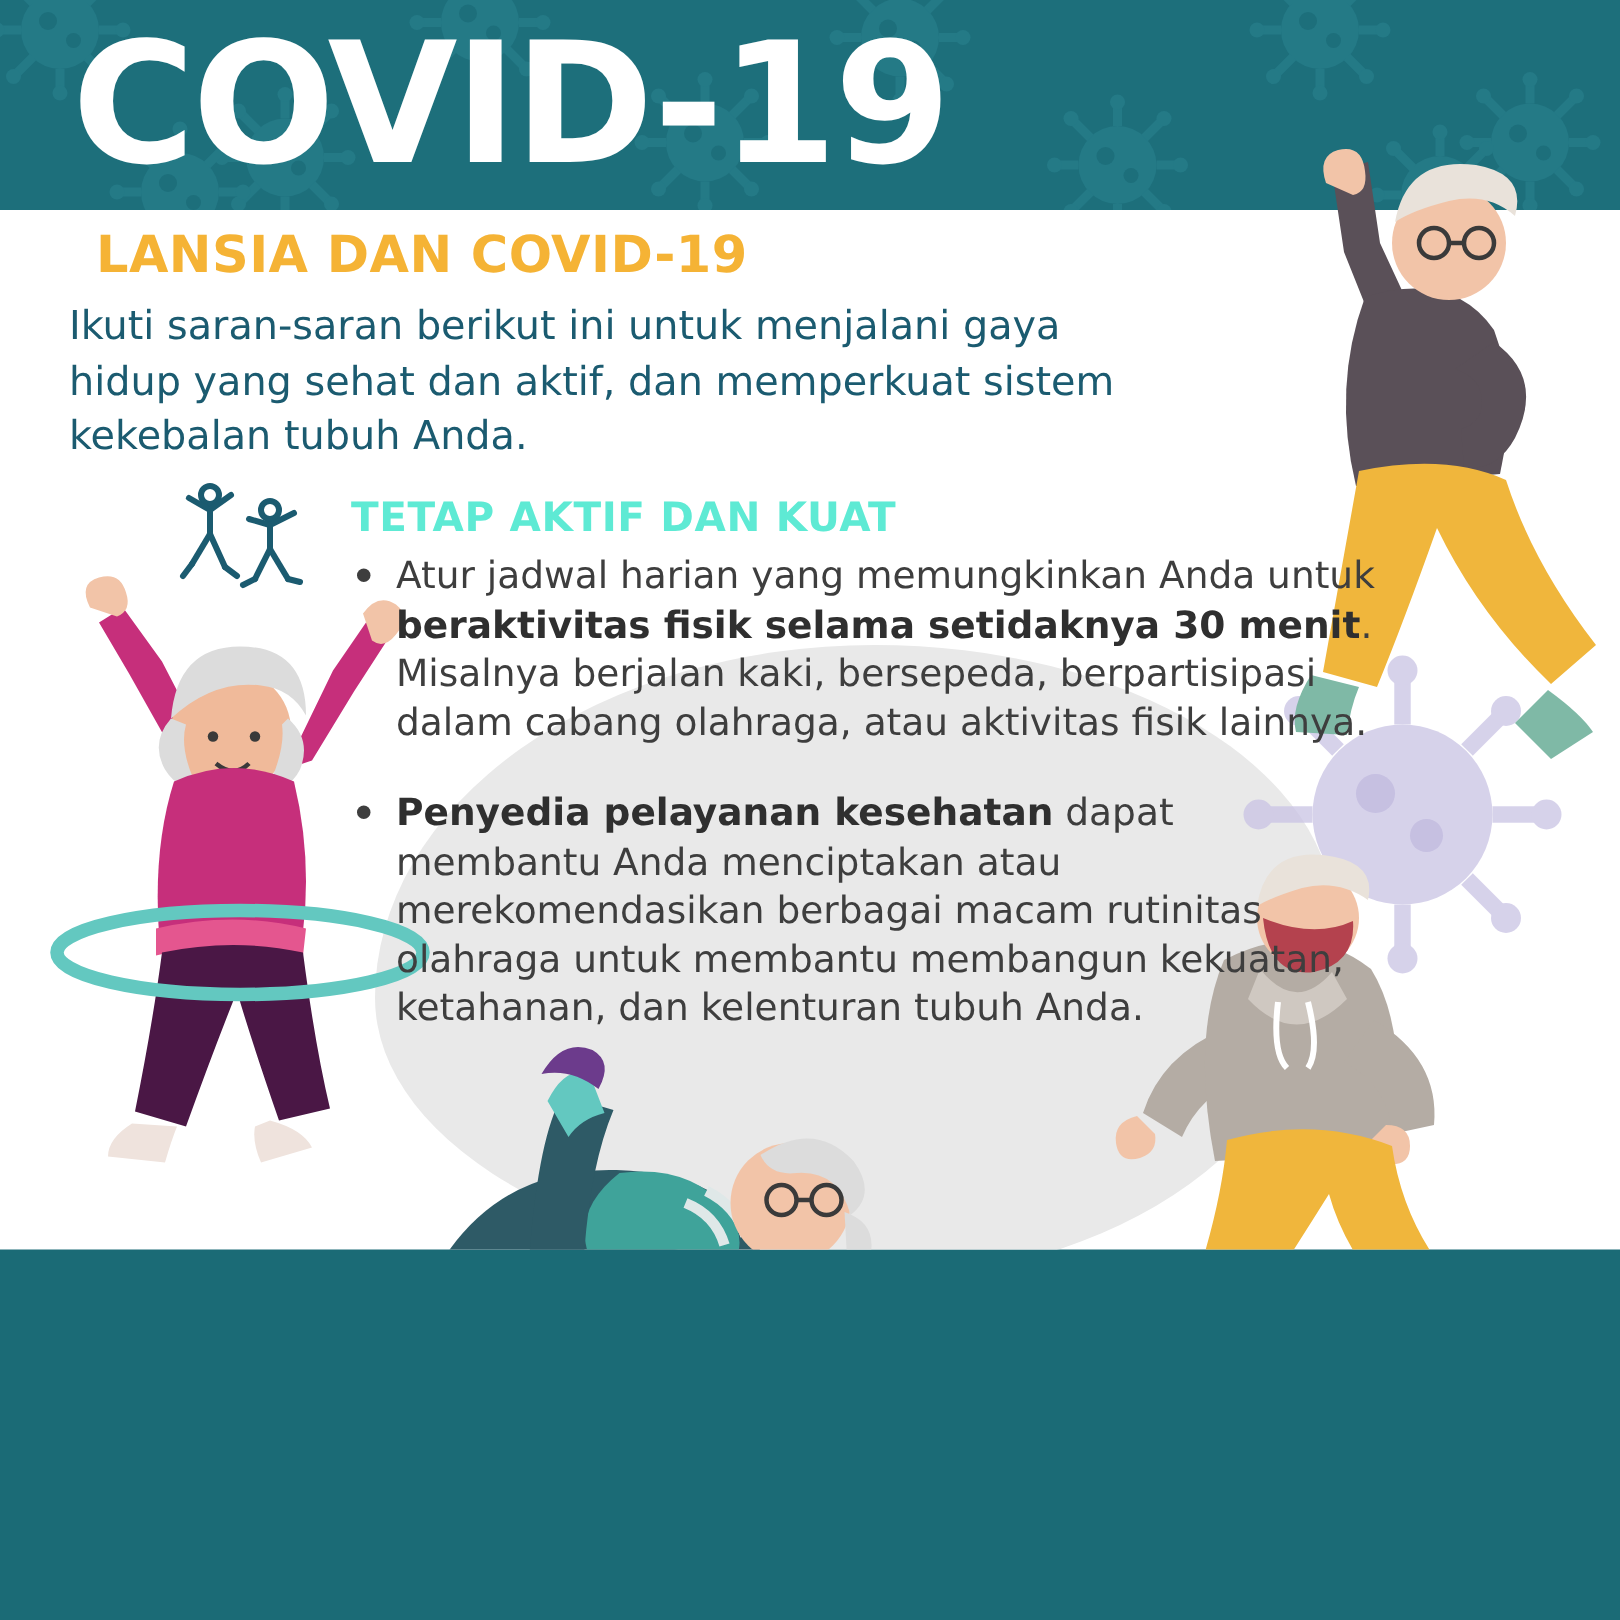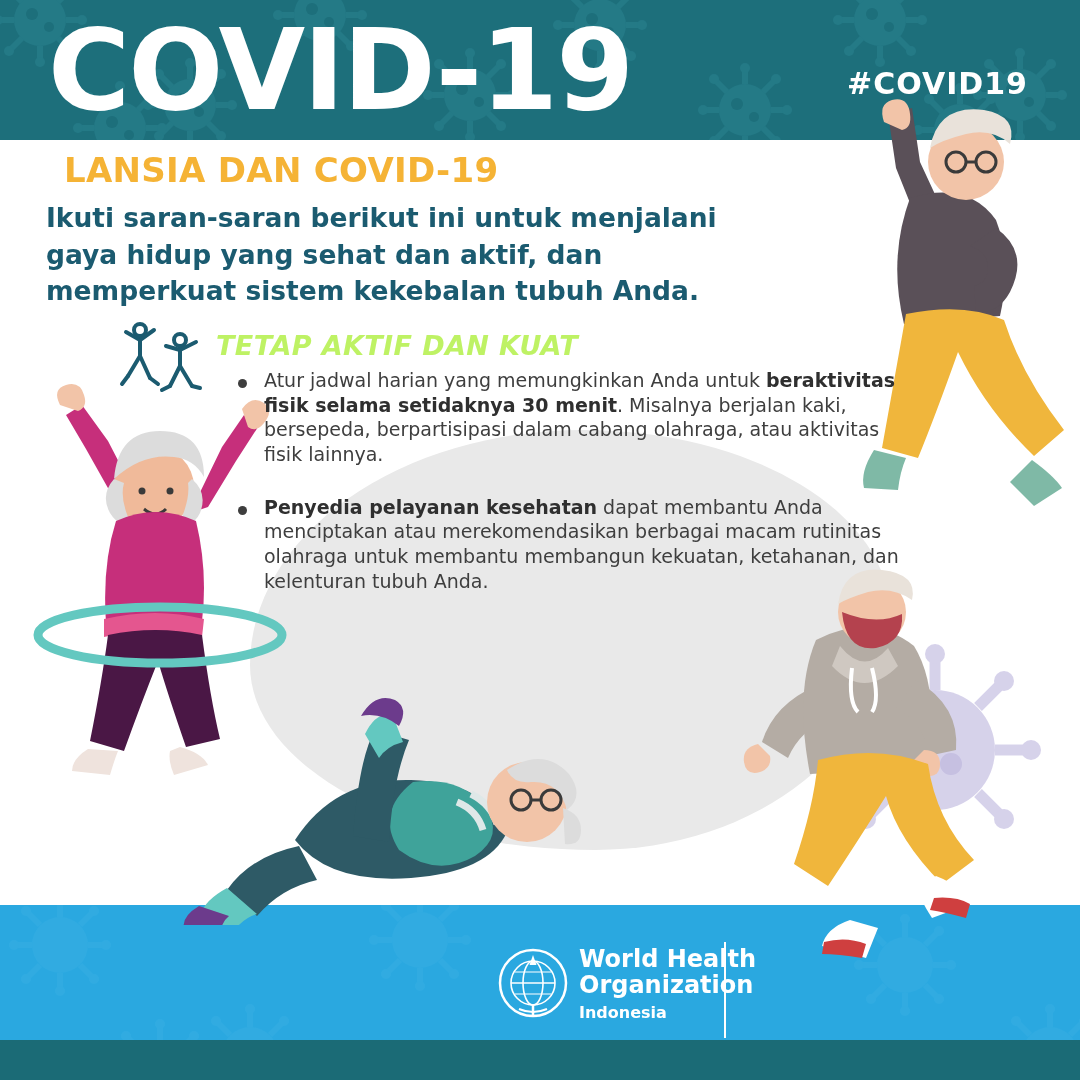--- a/index.html
+++ b/index.html
@@ -5,21 +5,21 @@
   * { box-sizing: border-box; margin: 0; padding: 0; }
   html, body {
     width: 1080px; height: 1080px;
     font-family: "Liberation Sans", sans-serif;
     overflow: hidden;
     background: #1b6b76;
   }
 
   #poster {
     position: relative;
-    width: 1080px; height: 1040px;
+    width: 1080px; height: 833px;
     overflow: hidden;
   }
 
   
   .bg-top {
     position: absolute; left: 0; top: 0; width: 1080px; height: 140px;
     background: #1d6f7b;
   }
   .bg-main {
     position: absolute; left: 0; top: 140px; width: 1080px; height: 765px;
@@ -67,47 +67,46 @@
   }
   .subtitle {
     position: absolute; left: 48px; top: 150px;
     font-size: 34px; font-weight: 800; letter-spacing: .3px;
     color: #f5b335;
     font-family: "DejaVu Sans", sans-serif;
     margin-left: 16px;
   }
   .intro {
     position: absolute; left: 46px; top: 200px; width: 730px;
-    font-size: 26.5px; line-height: 1.38; font-weight: 700;
+    font-size: 26.5px; line-height: 1.38; font-weight: 400;
     color: #1b5b70;
     font-family: "DejaVu Sans", sans-serif;
   }
 
   
   .section-heading {
-    position: absolute; left: 216px; top: 330px;
+    position: absolute; left: 234px; top: 330px;
     font-size: 27px; font-weight: 800; letter-spacing: .4px;
-    color: #bef264;
-    font-family: "DejaVu Sans", sans-serif;
-    font-style: italic;
+    color: #5eead4;
+    font-family: "DejaVu Sans", sans-serif;
   }
   .dance-icon {
     position: absolute; left: 118px; top: 318px;
     width: 86px; height: 76px;
   }
 
   .bullets {
     position: absolute; left: 232px; top: 368px; width: 690px;
     color: #3e3e3e;
   }
   .bullet {
     position: relative;
     padding-left: 32px;
     margin-bottom: 28px;
-    font-size: 19px;
+    font-size: 25px;
     line-height: 1.30;
     font-family: "DejaVu Sans", sans-serif;
   }
   .bullet .dot {
     position: absolute; left: 6px; top: 11px;
     width: 9px; height: 9px; border-radius: 50%;
     background: #3e3e3e;
   }
   .bullet b { font-weight: 700; color: #2f2f2f; }
 
@@ -368,21 +367,20 @@
       <path d="M62 32 l-14 -4"></path>
       <path d="M62 32 l16 -8"></path>
       <path d="M62 48 l-10 20"></path>
       <path d="M62 48 l12 20"></path>
       <path d="M52 68 l-8 4"></path>
       <path d="M74 68 l8 2"></path>
     </g>
   </svg>
 
   <div class="covid-title">COVID-19</div>
-  <div class="hashtag">#COVID19</div>
   <div class="subtitle">LANSIA DAN COVID-19</div>
   <div class="intro">Ikuti saran-saran berikut ini untuk menjalani gaya hidup yang sehat dan aktif, dan memperkuat sistem kekebalan tubuh Anda.</div>
 
   <div class="section-heading">TETAP AKTIF DAN KUAT</div>
 
   <div class="bullets">
     <div class="bullet">
       <span class="dot"></span>
       <span>
         <span>Atur jadwal harian yang memungkinkan Anda untuk </span><b>beraktivitas fisik selama setidaknya 30 menit</b><span>. Misalnya berjalan kaki, bersepeda, berpartisipasi dalam cabang olahraga, atau aktivitas fisik lainnya.</span>

